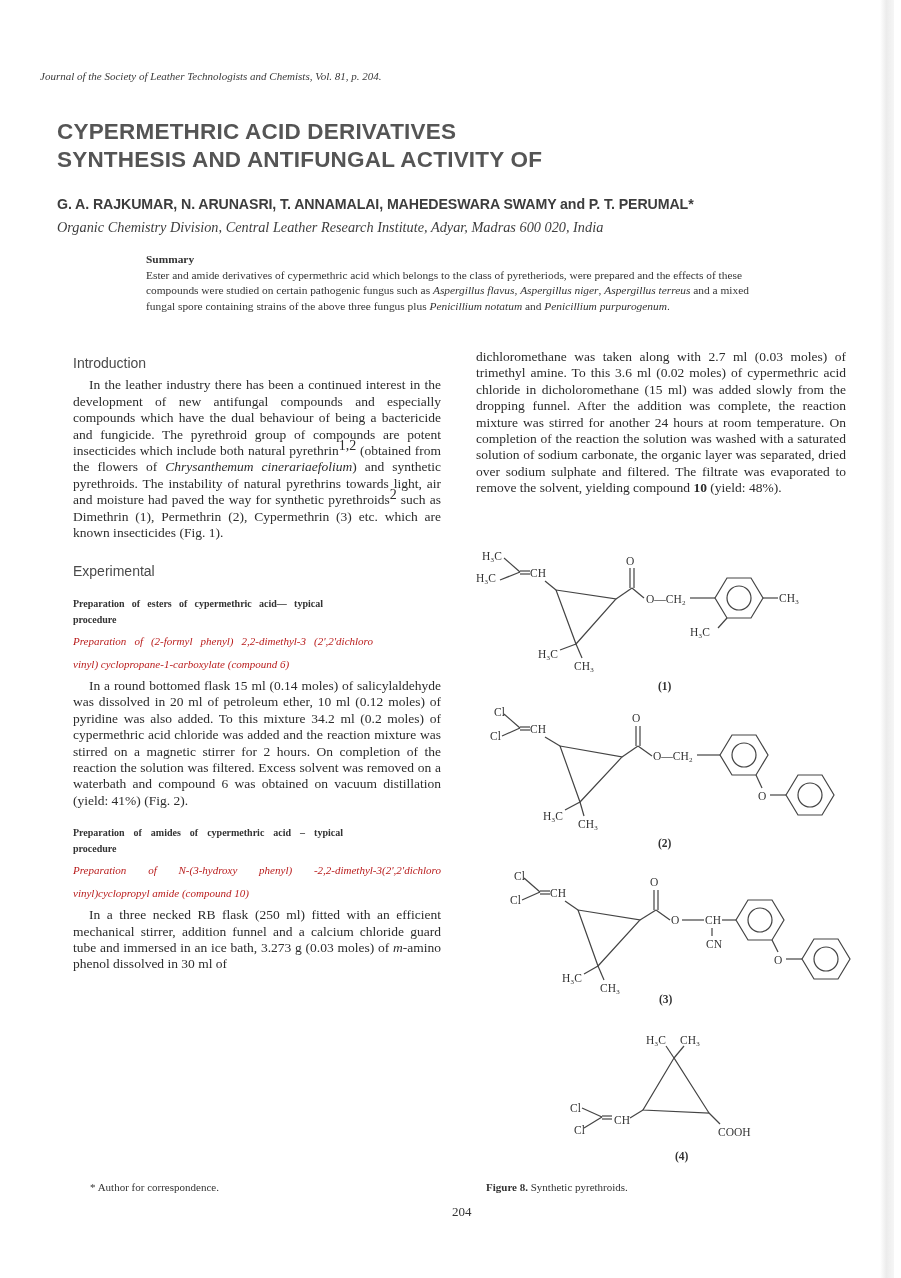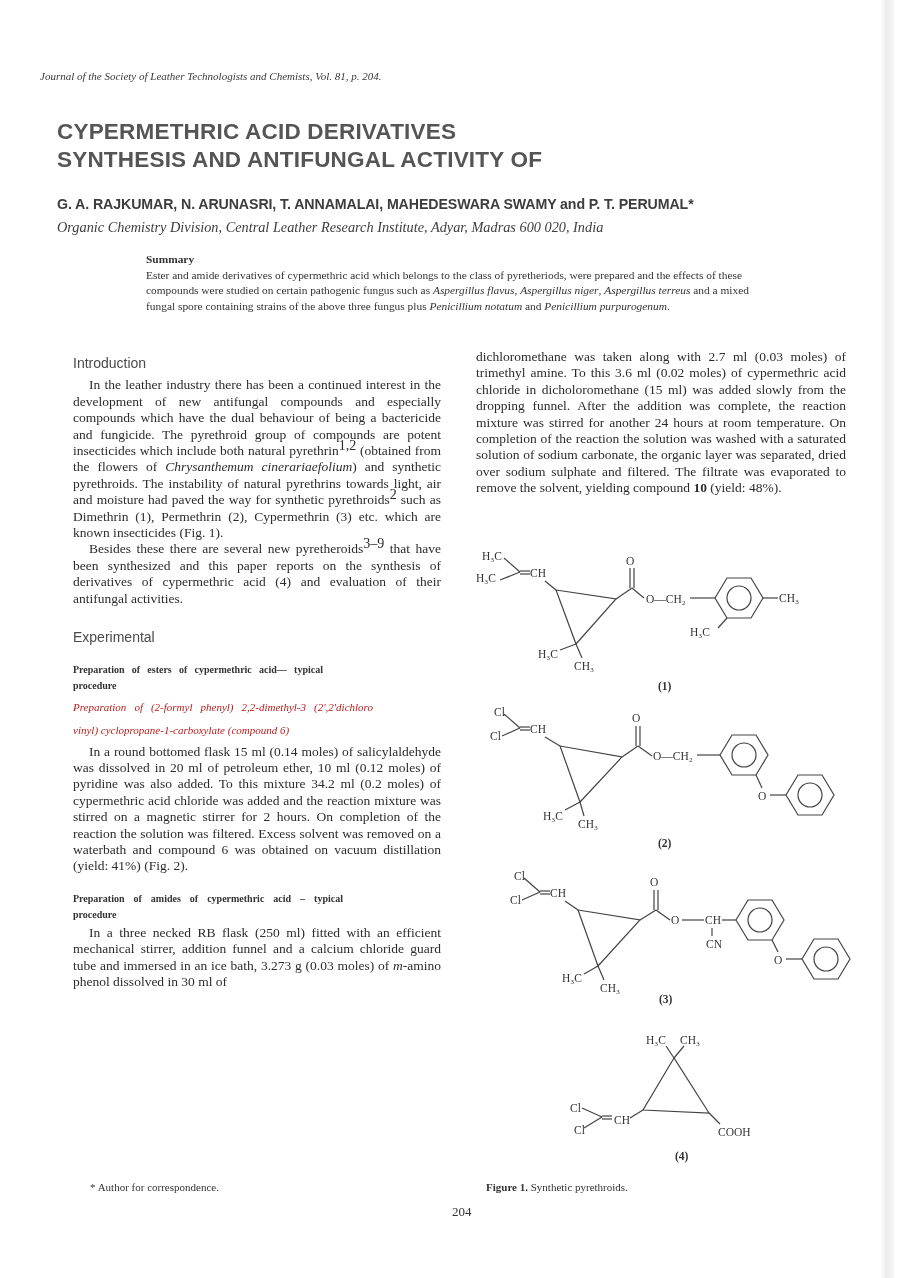--- a/index.html
+++ b/index.html
@@ -68,29 +68,29 @@
 <div class="affiliation">Organic Chemistry Division, Central Leather Research Institute, Adyar, Madras 600 020, India</div>
 
 <div class="summary">
   <span class="label">Summary</span>
   <span>Ester and amide derivatives of cypermethric acid which belongs to the class of pyretheriods, were prepared and the effects of these compounds were studied on certain pathogenic fungus such as </span><i>Aspergillus flavus</i><span>, </span><i>Aspergillus niger</i><span>, </span><i>Aspergillus terreus</i><span> and a mixed fungal spore containing strains of the above three fungus plus </span><i>Penicillium notatum</i><span> and </span><i>Penicillium purpurogenum</i><span>.</span>
 </div>
 
 <div class="col col-left">
   <div class="sec-head">Introduction</div>
   <p class="indent"><span>In the leather industry there has been a continued interest in the development of new antifungal compounds and especially compounds which have the dual behaviour of being a bactericide and fungicide. The pyrethroid group of compounds are potent insecticides which include both natural pyrethrin</span><sup>1,2</sup><span> (obtained from the flowers of </span><i>Chrysanthemum cinerariaefolium</i><span>) and synthetic pyrethroids. The instability of natural pyrethrins towards light, air and moisture had paved the way for synthetic pyrethroids</span><sup>2</sup><span> such as Dimethrin (1), Permethrin (2), Cypermethrin (3) etc. which are known insecticides (Fig. 1).</span></p>
-  <p class="indent"><span>Besides these there are several new pyretheroids</span><sup>3–9</sup><span> that have been synthesized and this paper reports on the synthesis of derivatives of cypermethric acid (4) and evaluation of their antifungal activities.</span></p>
 
   <div class="sec-head" style="margin-top:22px;">Experimental</div>
 
   <div class="sub-head" style="margin-top:16px;width:250px;">Preparation of esters of cypermethric acid— typical procedure</div>
   <div class="sub-italic" style="margin-top:2px;width:300px;">Preparation of (2-formyl phenyl) 2,2-dimethyl-3 (2',2'dichloro vinyl) cyclopropane-1-carboxylate (compound 6)</div>
   <p class="indent" style="margin-top:2px;">In a round bottomed flask 15 ml (0.14 moles) of salicylaldehyde was dissolved in 20 ml of petroleum ether, 10 ml (0.12 moles) of pyridine was also added. To this mixture 34.2 ml (0.2 moles) of cypermethric acid chloride was added and the reaction mixture was stirred on a magnetic stirrer for 2 hours. On completion of the reaction the solution was filtered. Excess solvent was removed on a waterbath and compound 6 was obtained on vacuum distillation (yield: 41%) (Fig. 2).</p>
 
   <div class="sub-head" style="margin-top:16px;width:270px;">Preparation of amides of cypermethric acid – typical procedure</div>
+  <div class="sub-italic" style="margin-top:2px;">Preparation of N-(3-hydroxy phenyl) -2,2-dimethyl-3(2',2'dichloro vinyl)cyclopropyl amide (compound 10)</div>
   <p class="indent" style="margin-top:2px;"><span>In a three necked RB flask (250 ml) fitted with an efficient mechanical stirrer, addition funnel and a calcium chloride guard tube and immersed in an ice bath, 3.273 g (0.03 moles) of </span><i>m</i><span>-amino phenol dissolved in 30 ml of</span></p>
 </div>
 
 <div class="col col-right">
   <p><span>dichloromethane was taken along with 2.7 ml (0.03 moles) of trimethyl amine. To this 3.6 ml (0.02 moles) of cypermethric acid chloride in dicholoromethane (15 ml) was added slowly from the dropping funnel. After the addition was complete, the reaction mixture was stirred for another 24 hours at room temperature. On completion of the reaction the solution was washed with a saturated solution of sodium carbonate, the organic layer was separated, dried over sodium sulphate and filtered. The filtrate was evaporated to remove the solvent, yielding compound </span><b>10</b><span> (yield: 48%).</span></p>
 </div>
 
 <div class="figure-area">
 
   <svg class="mol" width="340" height="130" style="top:6px;">
@@ -203,14 +203,14 @@
       <text x="104" y="106">Cl</text>
     <line x1="112" y1="80" x2="132" y2="89"></line>
       <line x1="114" y1="100" x2="132" y2="89"></line>
     <line x1="239" y1="85" x2="250" y2="96"></line>
     <text x="248" y="108">COOH</text>
   </svg>
   <div class="fig-label" style="left:205px;top:610px;">(4)</div>
 </div>
 
 <div class="footnote">* Author for correspondence.</div>
-<div class="fig-caption"><b>Figure 1.</b><span> Synthetic pyrethroids.</span></div>
+<div class="fig-caption"><b>Figure 8.</b><span> Synthetic pyrethroids.</span></div>
 <div class="page-number">204</div>
 
 </body></html>

